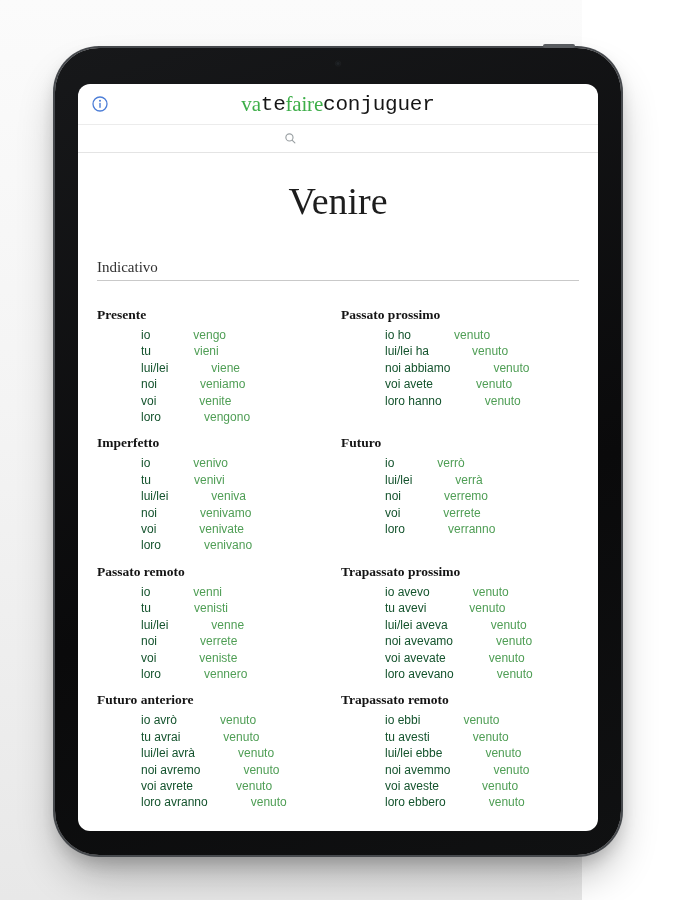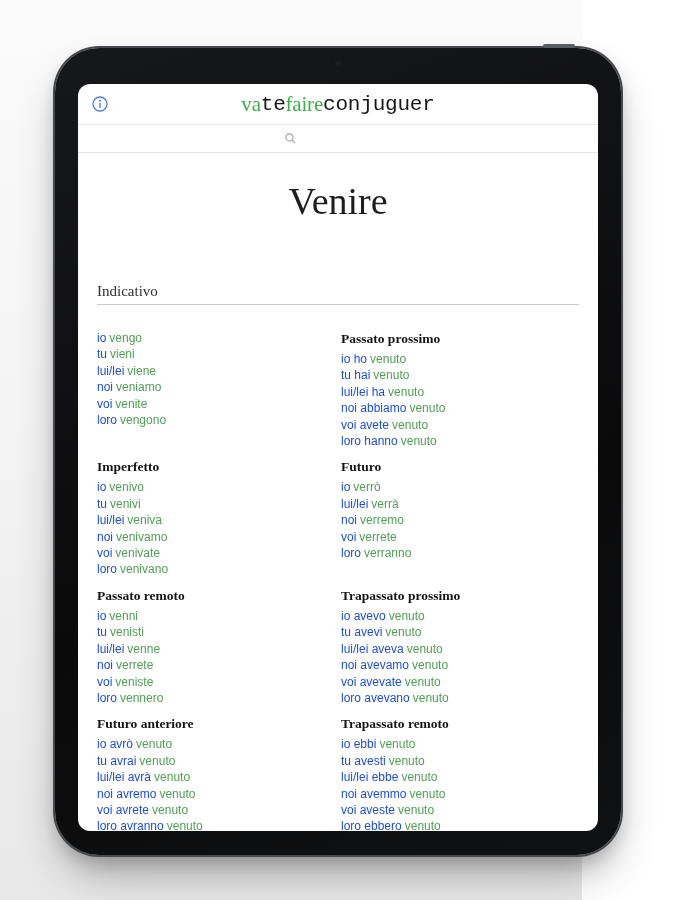--- a/index.html
+++ b/index.html
@@ -26,28 +26,28 @@
     font-family:"Liberation Serif",serif;font-size:21px;font-weight:400;letter-spacing:-.2px;cursor:pointer;}
   .logo .g{color:#3dae49;}
   .logo .k{color:#161616;font-family:Liberation Mono, monospace;}
   .search-bar{position:relative;height:27px;border-bottom:1px solid #e4e4e4;cursor:text;}
   .search-icon{position:absolute;left:206px;top:7px;width:13px;height:13px;}
   .search-icon svg{display:block;width:13px;height:13px;}
   
   .content{padding:0 19px;font-family:"Liberation Sans",sans-serif;}
   .verb-title{margin:26px 0 0;font-family:"Liberation Serif",serif;font-weight:400;
     font-size:38px;line-height:44px;text-align:center;color:#1d1d1d;}
-  .mood-heading{margin:60px 0 0;padding-bottom:4px;border-bottom:1px solid #c9c9c9;
+  .mood-heading{margin:36px 0 0;padding-bottom:4px;border-bottom:1px solid #c9c9c9;
     font-family:"Liberation Serif",serif;font-weight:400;font-size:15px;color:#303030;}
   .tense-grid{display:grid;grid-template-columns:1fr 1fr;column-gap:6px;row-gap:9px;margin-top:25px;}
   .tense-name{margin:0 0 4px;font-family:"Liberation Serif",serif;font-weight:700;
     font-size:13.5px;line-height:17px;color:#141414;}
   .form-row{font-size:12px;line-height:16.4px;white-space:nowrap;}
-  .pre{color:#1d4ed8;margin-right:3px;}
-  .verb{color:#4f9e55;}
+  .pre{color:#14532d;margin-right:3px;margin-left:44px;}
+  .verb{color:#4f9e55;margin-left:40px;}
 </style>
 </head>
 <body>
 
 <div class="stage">
   <div class="tablet">
     <div class="camera-dot"></div>
     <div class="power-button"></div>
     <div class="screen">
 
@@ -76,32 +76,32 @@
         </span>
       </div>
 
       <div class="content">
         <h1 class="verb-title">Venire</h1>
         <h2 class="mood-heading">Indicativo</h2>
 
         <div class="tense-grid">
 
           <section>
+            <h3 class="tense-name">Presente</h3>
             <div class="form-row"><span class="pre">io</span><span class="verb">vengo</span></div>
             <div class="form-row"><span class="pre">tu</span><span class="verb">vieni</span></div>
             <div class="form-row"><span class="pre">lui/lei</span><span class="verb">viene</span></div>
             <div class="form-row"><span class="pre">noi</span><span class="verb">veniamo</span></div>
             <div class="form-row"><span class="pre">voi</span><span class="verb">venite</span></div>
             <div class="form-row"><span class="pre">loro</span><span class="verb">vengono</span></div>
           </section>
 
           <section>
             <h3 class="tense-name">Passato prossimo</h3>
             <div class="form-row"><span class="pre">io ho</span><span class="verb">venuto</span></div>
-            <div class="form-row"><span class="pre">tu hai</span><span class="verb">venuto</span></div>
             <div class="form-row"><span class="pre">lui/lei ha</span><span class="verb">venuto</span></div>
             <div class="form-row"><span class="pre">noi abbiamo</span><span class="verb">venuto</span></div>
             <div class="form-row"><span class="pre">voi avete</span><span class="verb">venuto</span></div>
             <div class="form-row"><span class="pre">loro hanno</span><span class="verb">venuto</span></div>
           </section>
 
           <section>
             <h3 class="tense-name">Imperfetto</h3>
             <div class="form-row"><span class="pre">io</span><span class="verb">venivo</span></div>
             <div class="form-row"><span class="pre">tu</span><span class="verb">venivi</span></div>

